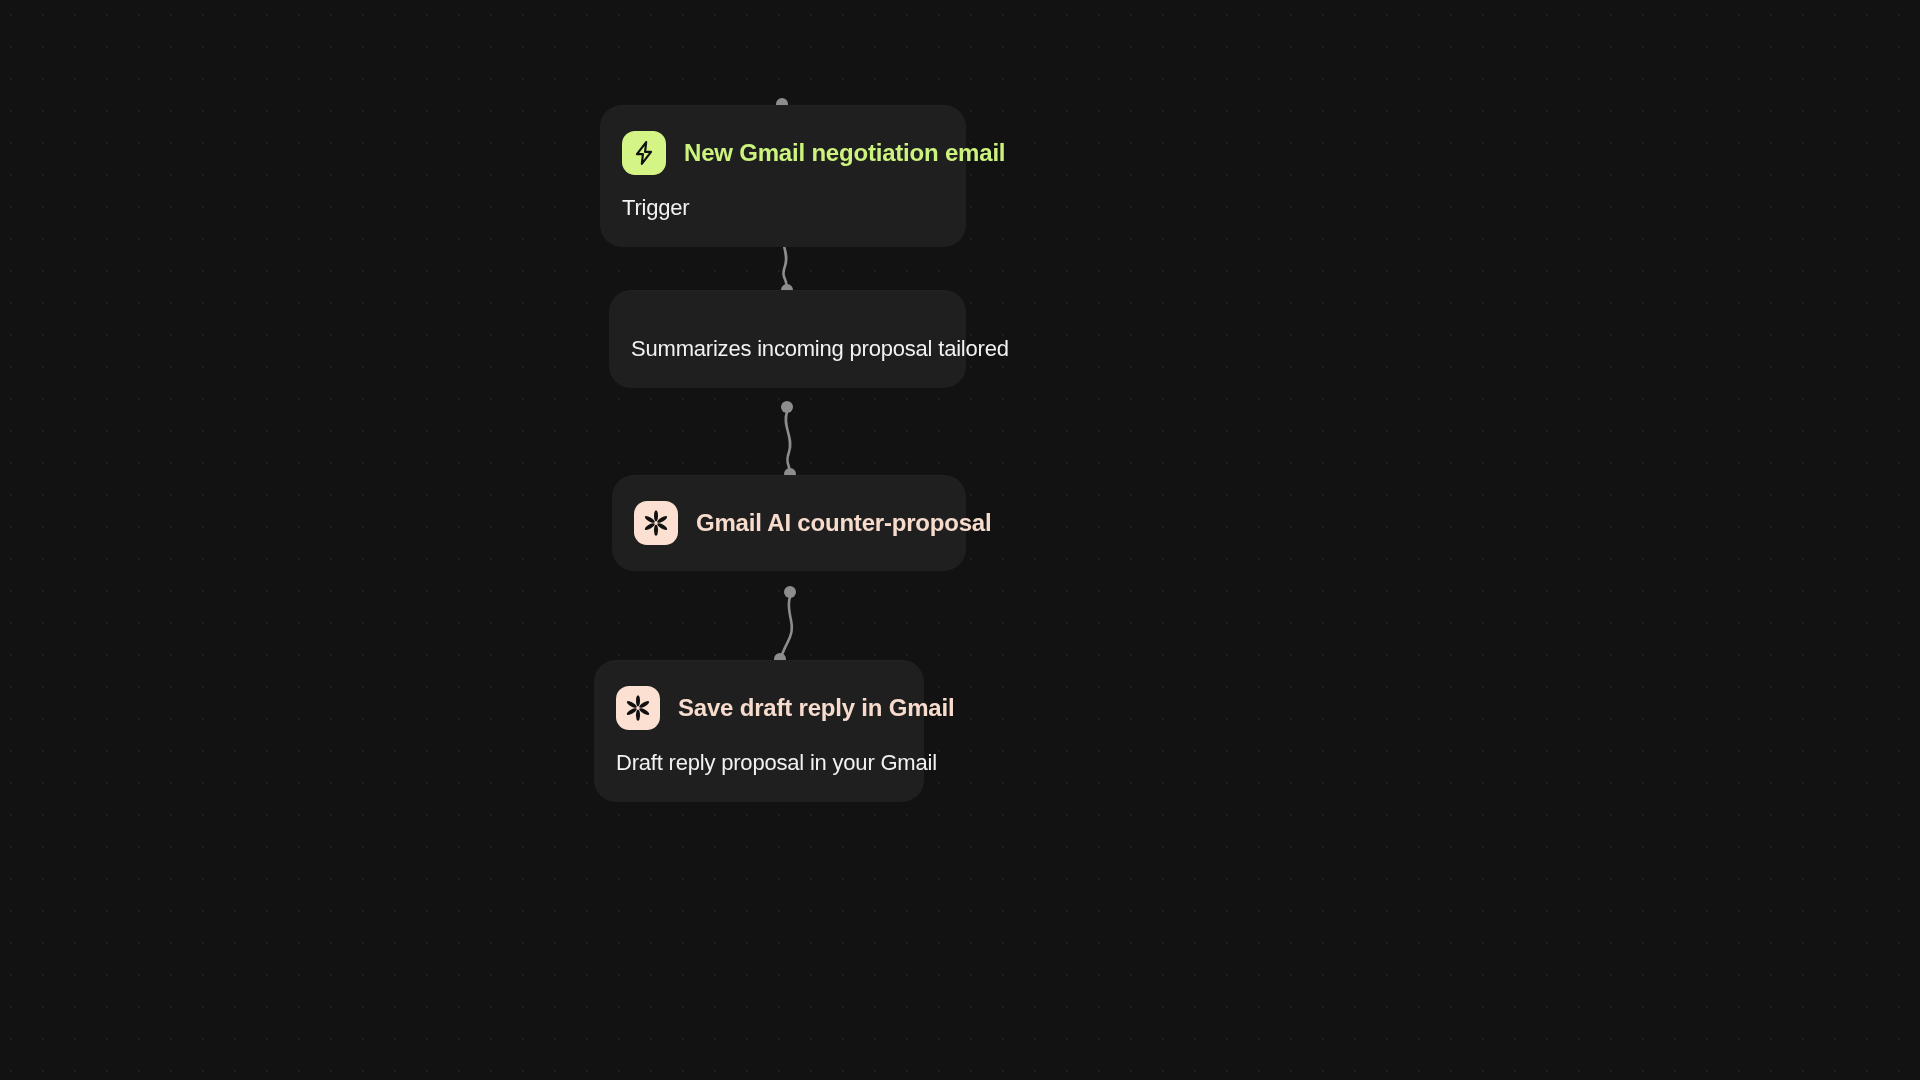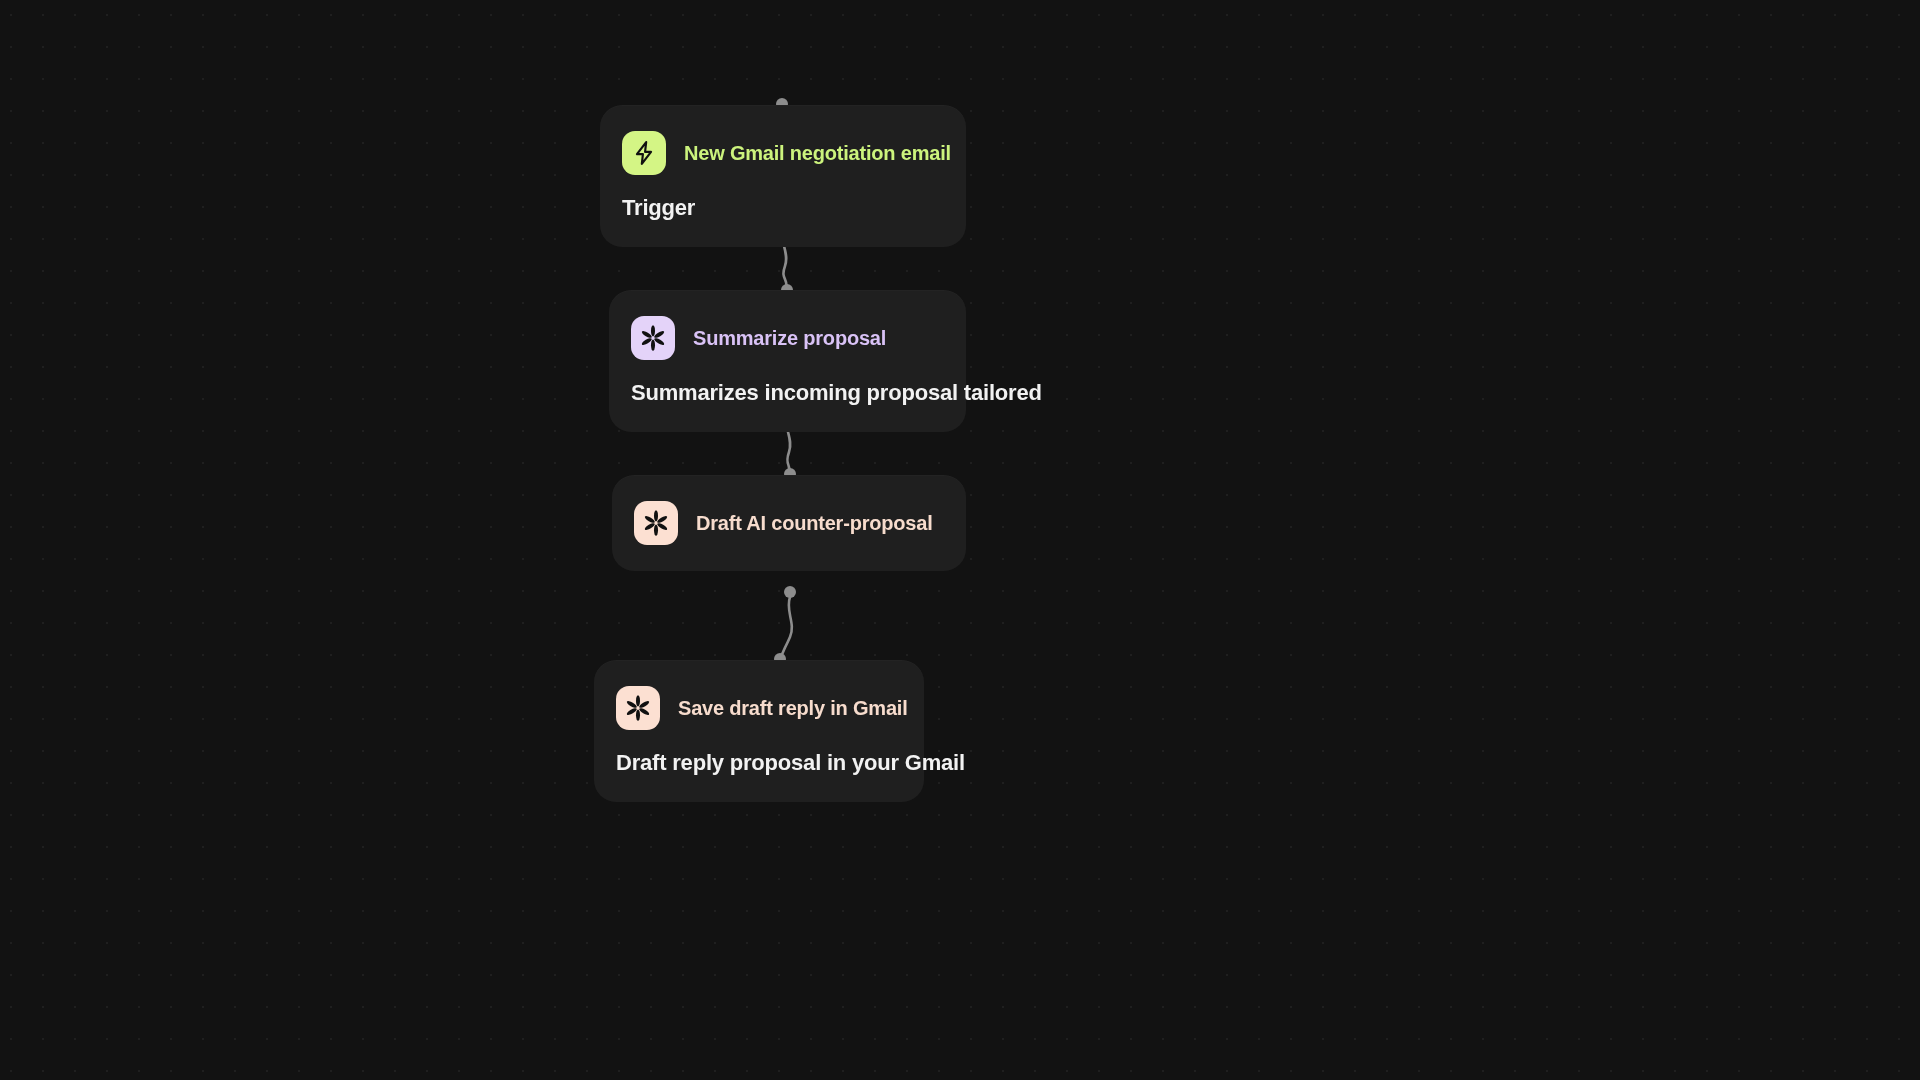--- a/index.html
+++ b/index.html
@@ -45,31 +45,31 @@
     height:44px;
     min-width:44px;
     border-radius:13px;
     display:flex;
     align-items:center;
     justify-content:center;
   }
   .node-icon svg { display:block; }
 
   .node-title {
-    font-size:20px;
+    font-size:24px;
     font-weight:600;
     letter-spacing:-0.2px;
     white-space:nowrap;
   }
 
   .node-sub {
     margin-top:20px;
     padding:0 22px;
     font-size:22px;
-    font-weight:700;
+    font-weight:400;
     color:#f2f2f2;
     letter-spacing:-0.2px;
     white-space:nowrap;
   }
 
   
   .port {
     position:absolute;
     width:12px;
     height:12px;
@@ -121,47 +121,20 @@
         <svg width="26" height="26" viewBox="0 0 24 24" fill="none" stroke="#111111" stroke-width="2" stroke-linejoin="round" stroke-linecap="round">
           <path d="M14 2 L5.5 13 L11 13 L10 22 L18.5 11 L13 11 Z"></path>
         </svg>
       </div>
       <div class="node-title" style="color:#ccf37d;">New Gmail negotiation email</div>
     </div>
     <div class="node-sub">Trigger</div>
   </div>
 
   <div class="node" style="left:609px; top:290px; width:357px;">
-    <div class="node-head">
-      <div class="node-icon" style="background:#e4d3f9;">
-        <svg width="26" height="26" viewBox="0 0 24 24" fill="#111111">
-          <g transform="translate(12,12)">
-            <g>
-                <ellipse cx="0" cy="-6.6" rx="1.85" ry="5.2"></ellipse>
-              </g>
-            <g transform="rotate(60)">
-                <ellipse cx="0" cy="-6.6" rx="1.85" ry="5.2"></ellipse>
-              </g>
-            <g transform="rotate(120)">
-                <ellipse cx="0" cy="-6.6" rx="1.85" ry="5.2"></ellipse>
-              </g>
-            <g transform="rotate(180)">
-                <ellipse cx="0" cy="-6.6" rx="1.85" ry="5.2"></ellipse>
-              </g>
-            <g transform="rotate(240)">
-                <ellipse cx="0" cy="-6.6" rx="1.85" ry="5.2"></ellipse>
-              </g>
-            <g transform="rotate(300)">
-                <ellipse cx="0" cy="-6.6" rx="1.85" ry="5.2"></ellipse>
-              </g>
-          </g>
-        </svg>
-      </div>
-      <div class="node-title" style="color:#d9c2f6;">Summarize proposal</div>
-    </div>
     <div class="node-sub">Summarizes incoming proposal tailored</div>
   </div>
 
   <div class="node" style="left:612px; top:475px; width:354px;">
     <div class="node-head">
       <div class="node-icon" style="background:#fce0d2;">
         <svg width="26" height="26" viewBox="0 0 24 24" fill="#111111">
           <g transform="translate(12,12)">
             <g>
                 <ellipse cx="0" cy="-6.6" rx="1.85" ry="5.2"></ellipse>
@@ -177,21 +150,21 @@
               </g>
             <g transform="rotate(240)">
                 <ellipse cx="0" cy="-6.6" rx="1.85" ry="5.2"></ellipse>
               </g>
             <g transform="rotate(300)">
                 <ellipse cx="0" cy="-6.6" rx="1.85" ry="5.2"></ellipse>
               </g>
           </g>
         </svg>
       </div>
-      <div class="node-title" style="color:#f7dccd;">Draft AI counter-proposal</div>
+      <div class="node-title" style="color:#f7dccd;">Gmail AI counter-proposal</div>
     </div>
   </div>
 
   <div class="node" style="left:594px; top:660px; width:330px;">
     <div class="node-head">
       <div class="node-icon" style="background:#fce0d2;">
         <svg width="26" height="26" viewBox="0 0 24 24" fill="#111111">
           <g transform="translate(12,12)">
             <g>
                 <ellipse cx="0" cy="-6.6" rx="1.85" ry="5.2"></ellipse>

